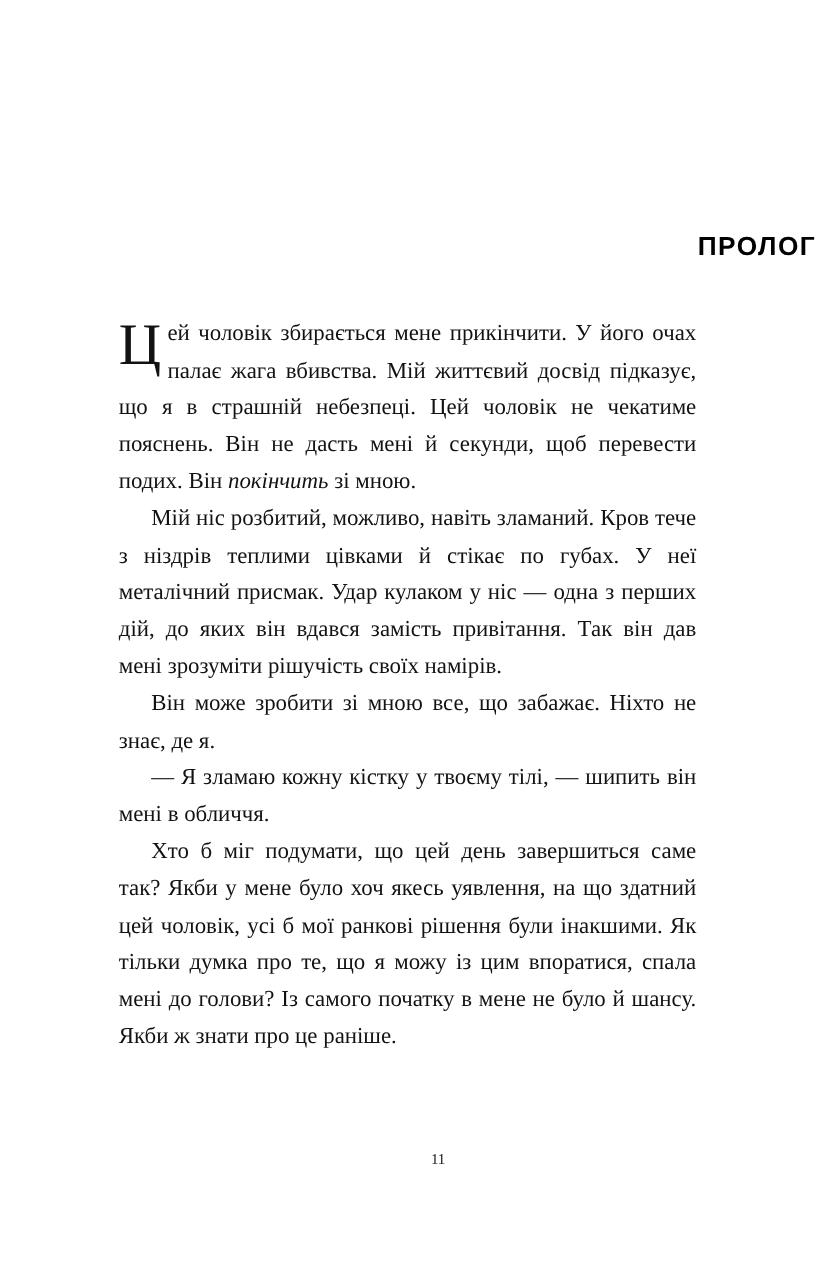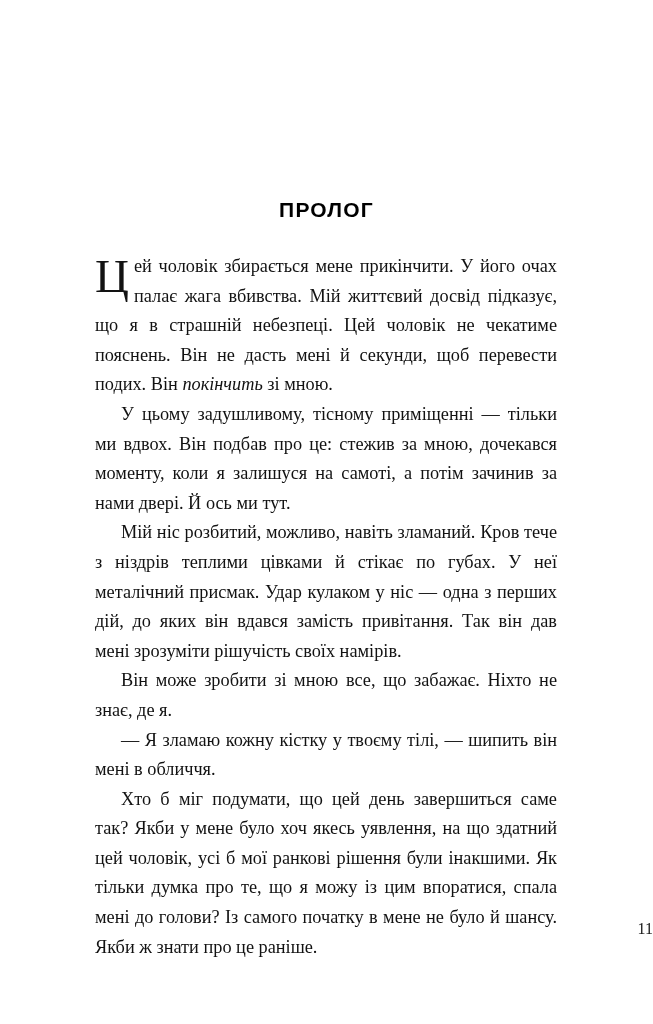--- a/index.html
+++ b/index.html
@@ -21,22 +21,22 @@
     top: 0;
     width: 653px;
     height: 1024px;
     box-sizing: border-box;
     padding: 0;
   }
   .chapter-title {
     position: absolute;
     left: 0;
     right: 0;
-    top: 198px;
-    text-align: center;
+    top: 186px;
+    text-align: right;
     font-family: "Liberation Sans", sans-serif;
     font-weight: bold;
     font-size: 21px;
     letter-spacing: 1.2px;
     color: #000000;
   }
   .body-text {
     position: absolute;
     left: 95px;
     top: 252px;
@@ -65,36 +65,35 @@
     margin-top: 2px;
   }
   em {
     font-style: italic;
   }
   .page-number {
     position: absolute;
     left: 0;
     right: 0;
     top: 920px;
-    text-align: right;
-    font-size: 16px;
+    text-align: center;
+    font-size: 12px;
     color: #1a1a1a;
     padding-left: 48px;
   }
 </style>
 </head>
 <body>
 
 <div class="page">
 
   <div class="chapter-title">ПРОЛОГ</div>
 
   <div class="body-text">
       <p class="first"><span class="dropcap">Ц</span>ей чоловік збирається мене прикінчити. У його очах палає жага вбивства. Мій життєвий досвід підказує, що я в страшній небезпеці. Цей чоловік не чекатиме пояснень. Він не дасть мені й секунди, щоб перевести подих. Він <em>покінчить</em> зі мною.</p>
-      <p>У цьому задушливому, тісному приміщенні — тільки ми вдвох. Він подбав про це: стежив за мною, дочекався моменту, коли я залишуся на самоті, а потім зачинив за нами двері. Й ось ми тут.</p>
       <p>Мій ніс розбитий, можливо, навіть зламаний. Кров тече з ніздрів теплими цівками й стікає по губах. У неї металічний присмак. Удар кулаком у ніс — одна з перших дій, до яких він вдався замість привітання. Так він дав мені зрозуміти рішучість своїх намірів.</p>
       <p>Він може зробити зі мною все, що забажає. Ніхто не знає, де я.</p>
       <p>— Я зламаю кожну кістку у твоєму тілі, — шипить він мені в обличчя.</p>
       <p>Хто б міг подумати, що цей день завершиться саме так? Якби у мене було хоч якесь уявлення, на що здатний цей чоловік, усі б мої ранкові рішення були інакшими. Як тільки думка про те, що я можу із цим впоратися, спала мені до голови? Із самого початку в мене не було й шансу. Якби ж знати про це раніше.</p>
     </div>
 
   <div class="page-number">11</div>
 
 </div>
 

